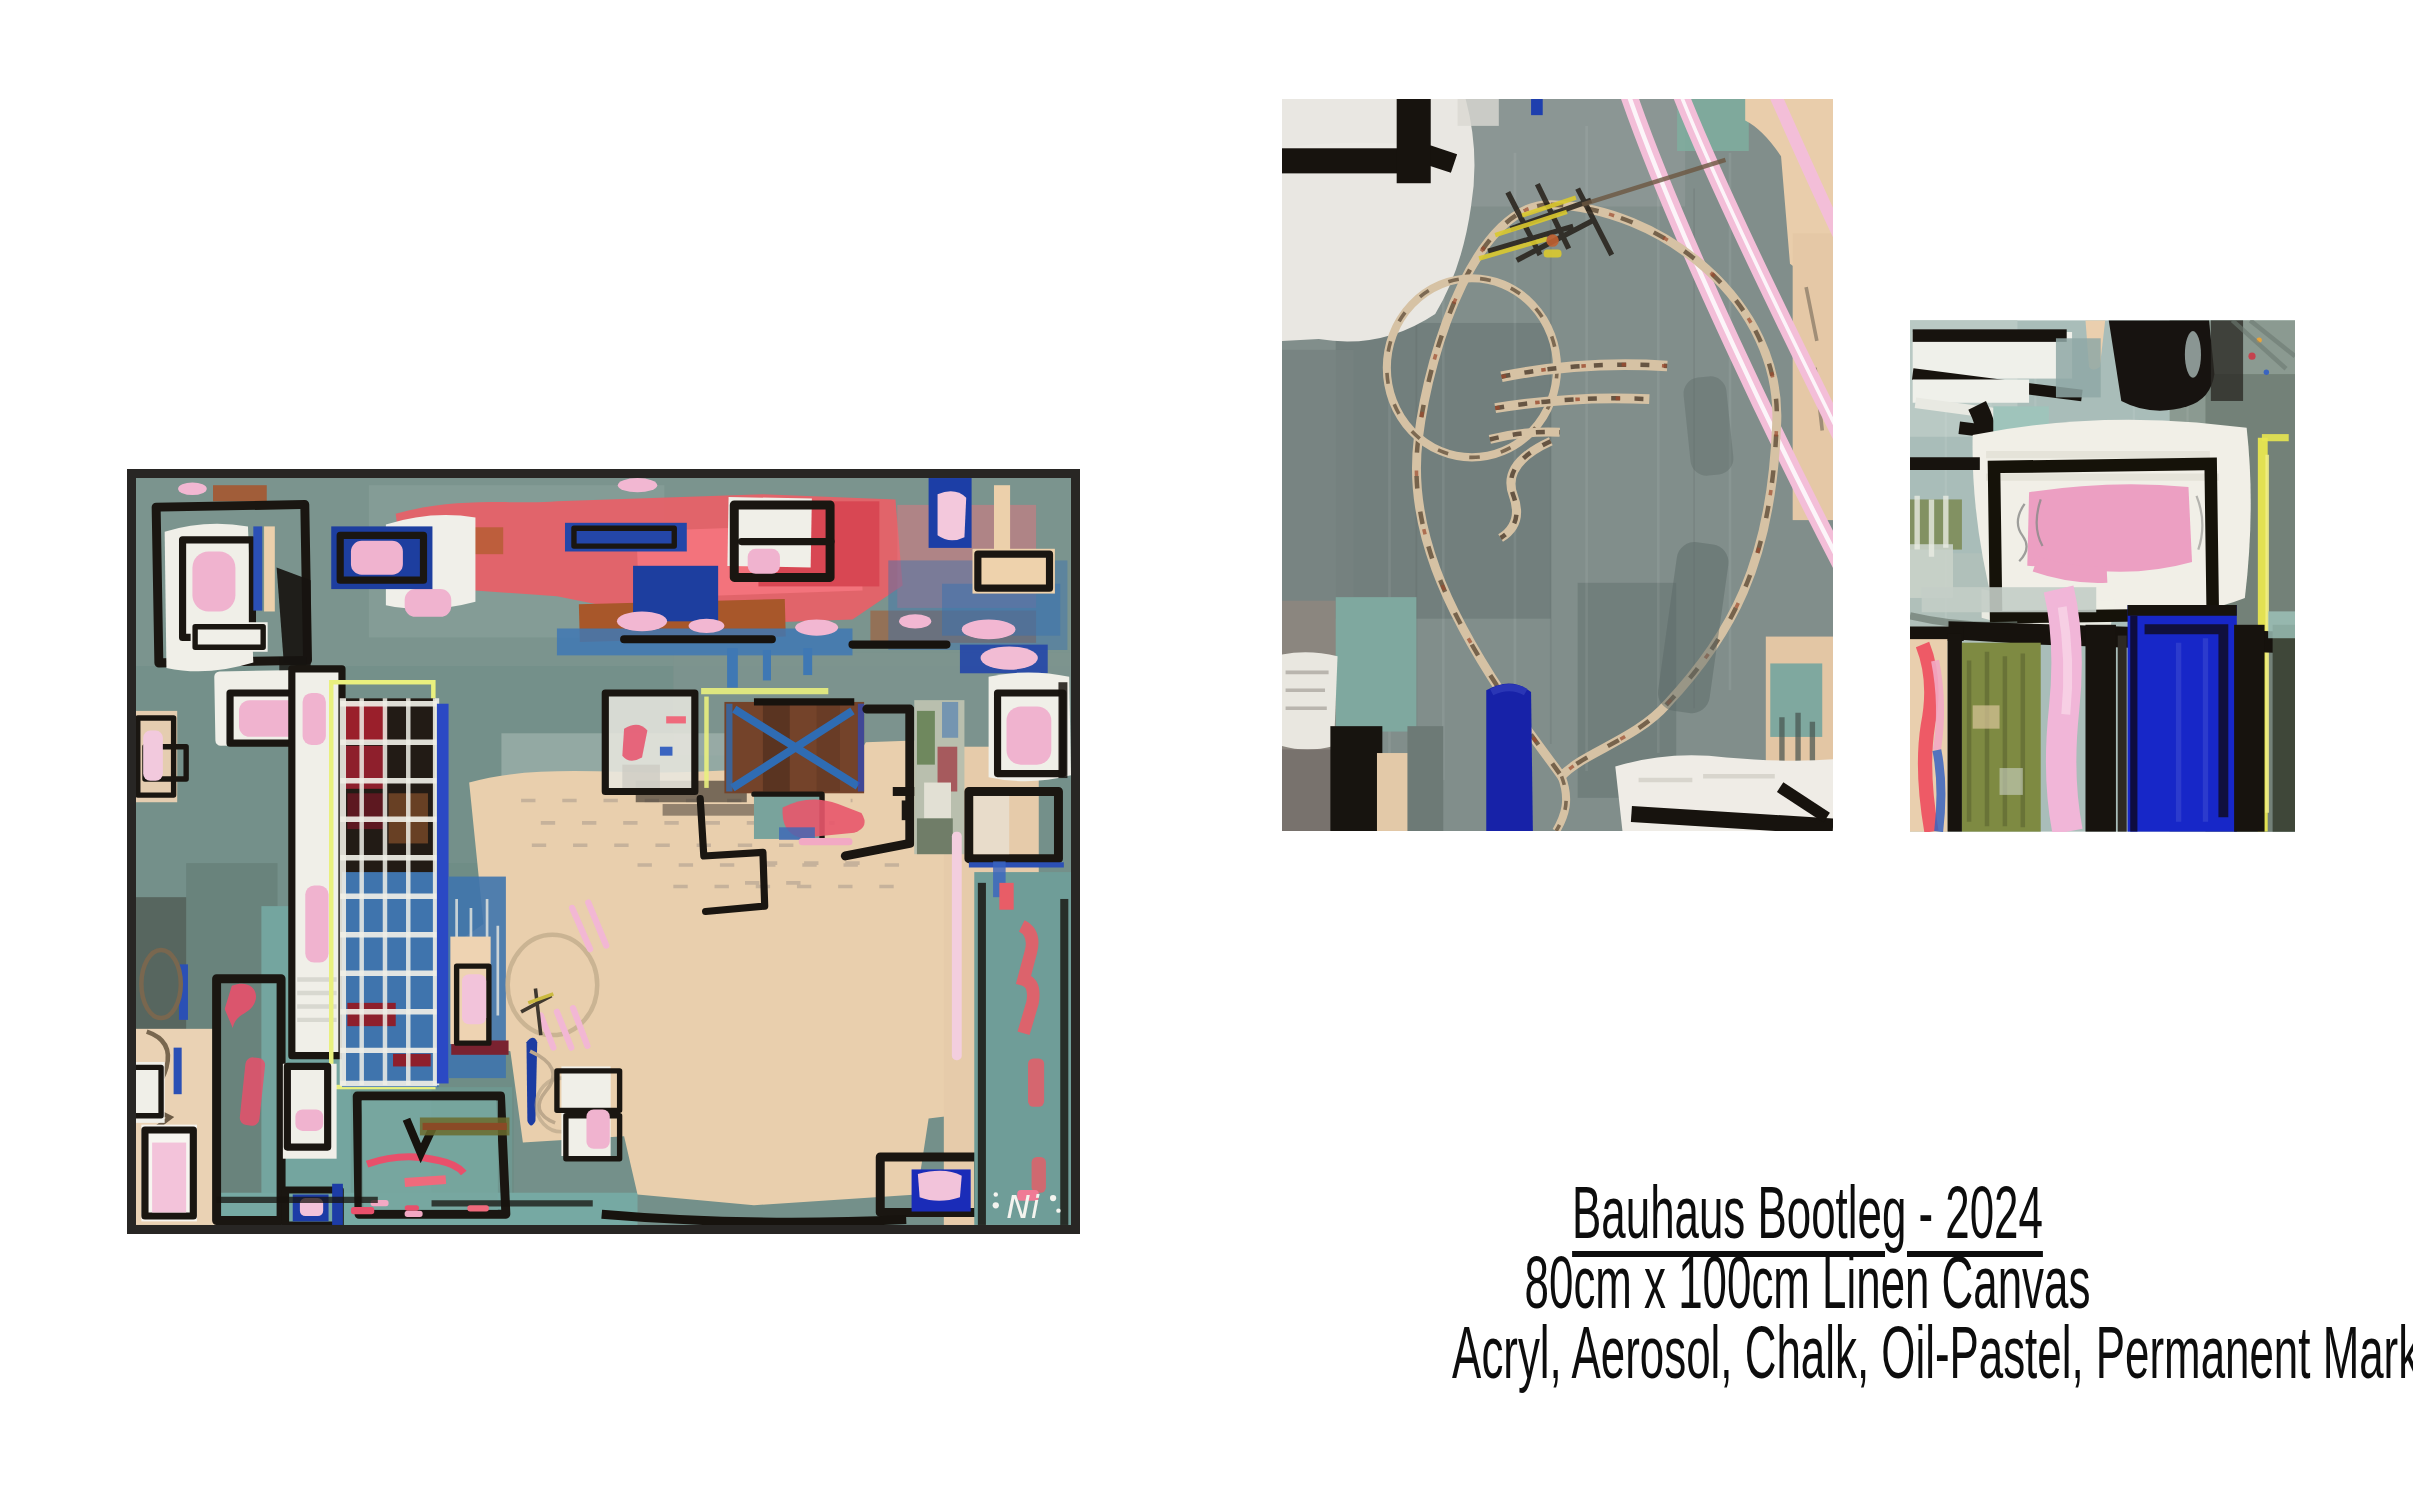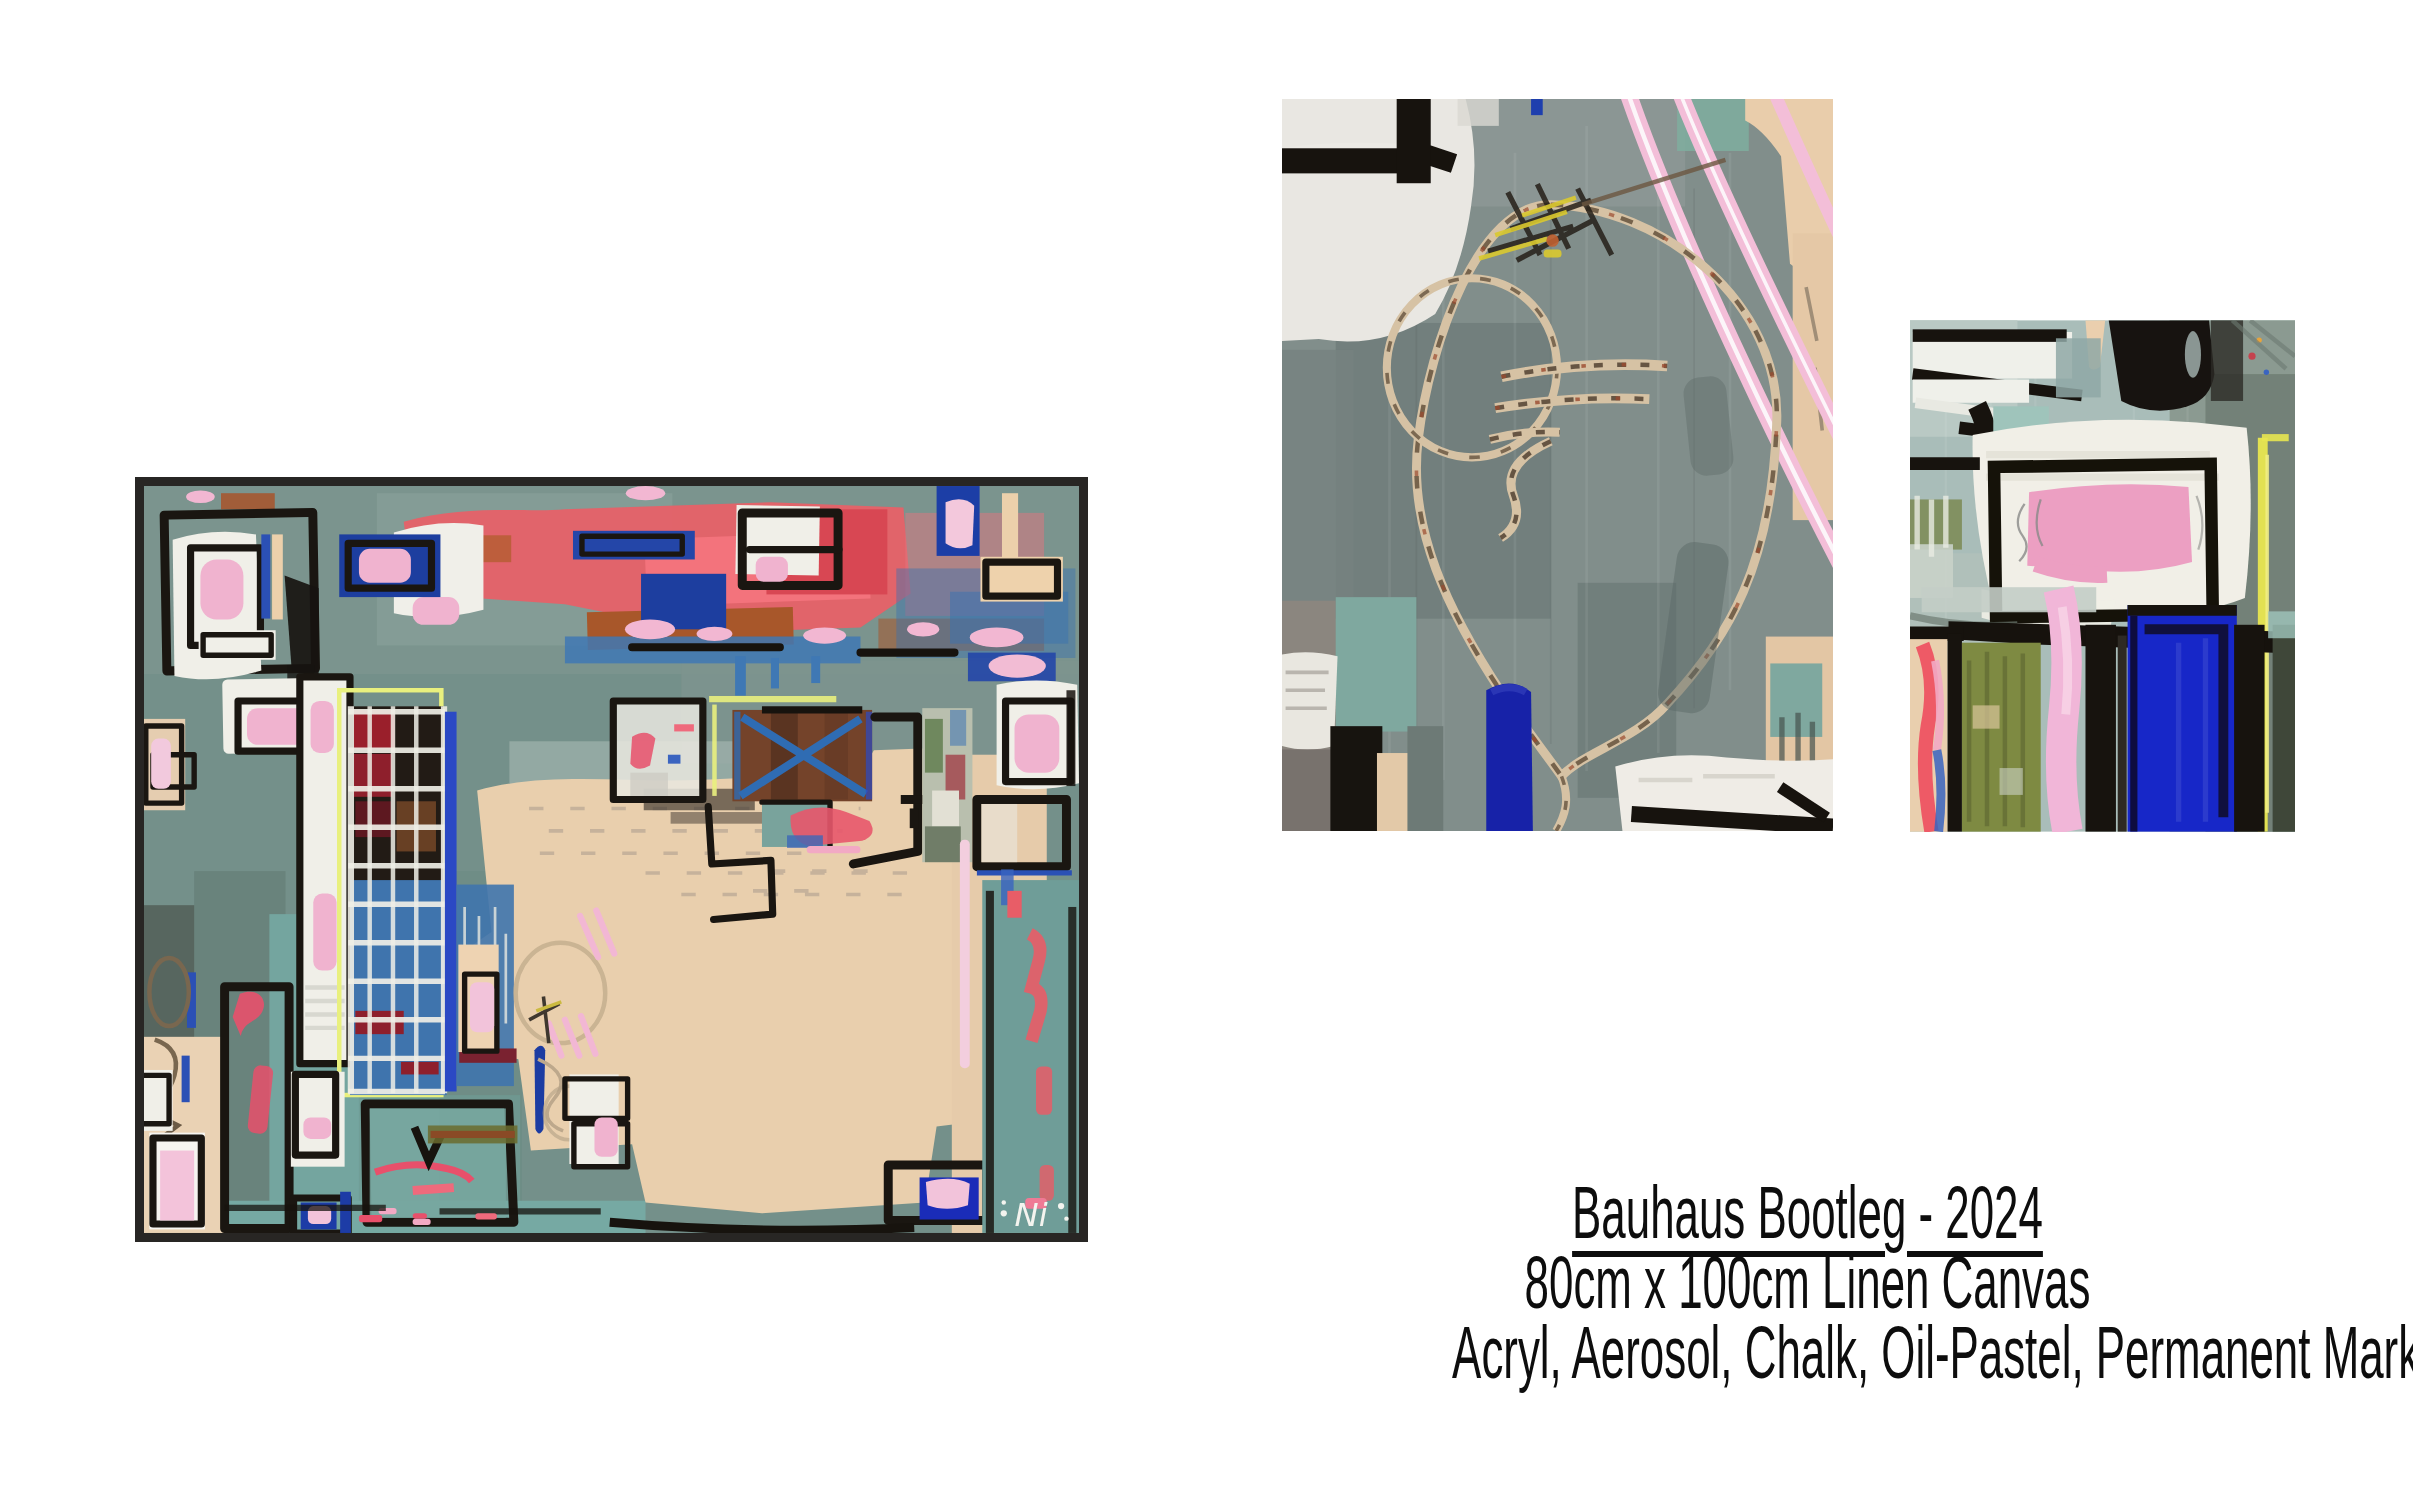--- a/index.html
+++ b/index.html
@@ -29,21 +29,21 @@
   
   .bf{fill:none;stroke:#1a1611;stroke-width:8;stroke-linecap:round;stroke-linejoin:round;}
   .b6{stroke-width:6;}
   .b10{stroke-width:10;}
   .wc{fill:#f0efe8;}
   .pk{fill:#f0b3cf;}
 </style>
 </head>
 <body>
 
-<figure class="frame" style="margin:8px">
+<figure class="frame" style="margin:0">
 <svg viewBox="0 0 1044 834" xmlns="http://www.w3.org/2000/svg">
 
   <rect width="1044" height="834" fill="#74908a"></rect>
   <rect width="1044" height="210" fill="#7b948e"></rect>
   <rect x="260" y="8" width="330" height="170" fill="#8aa29b" opacity="0.6"></rect>
   <rect x="600" y="195" width="444" height="115" fill="#7e948e" opacity="0.8"></rect>
   <rect x="408" y="285" width="280" height="155" fill="#b2c2bc" opacity="0.5"></rect>
   <rect x="0" y="468" width="58" height="366" fill="#57665f"></rect>
   <rect x="56" y="430" width="102" height="404" fill="#69837c"></rect>
   <rect x="140" y="478" width="200" height="356" fill="#74a59f"></rect>

